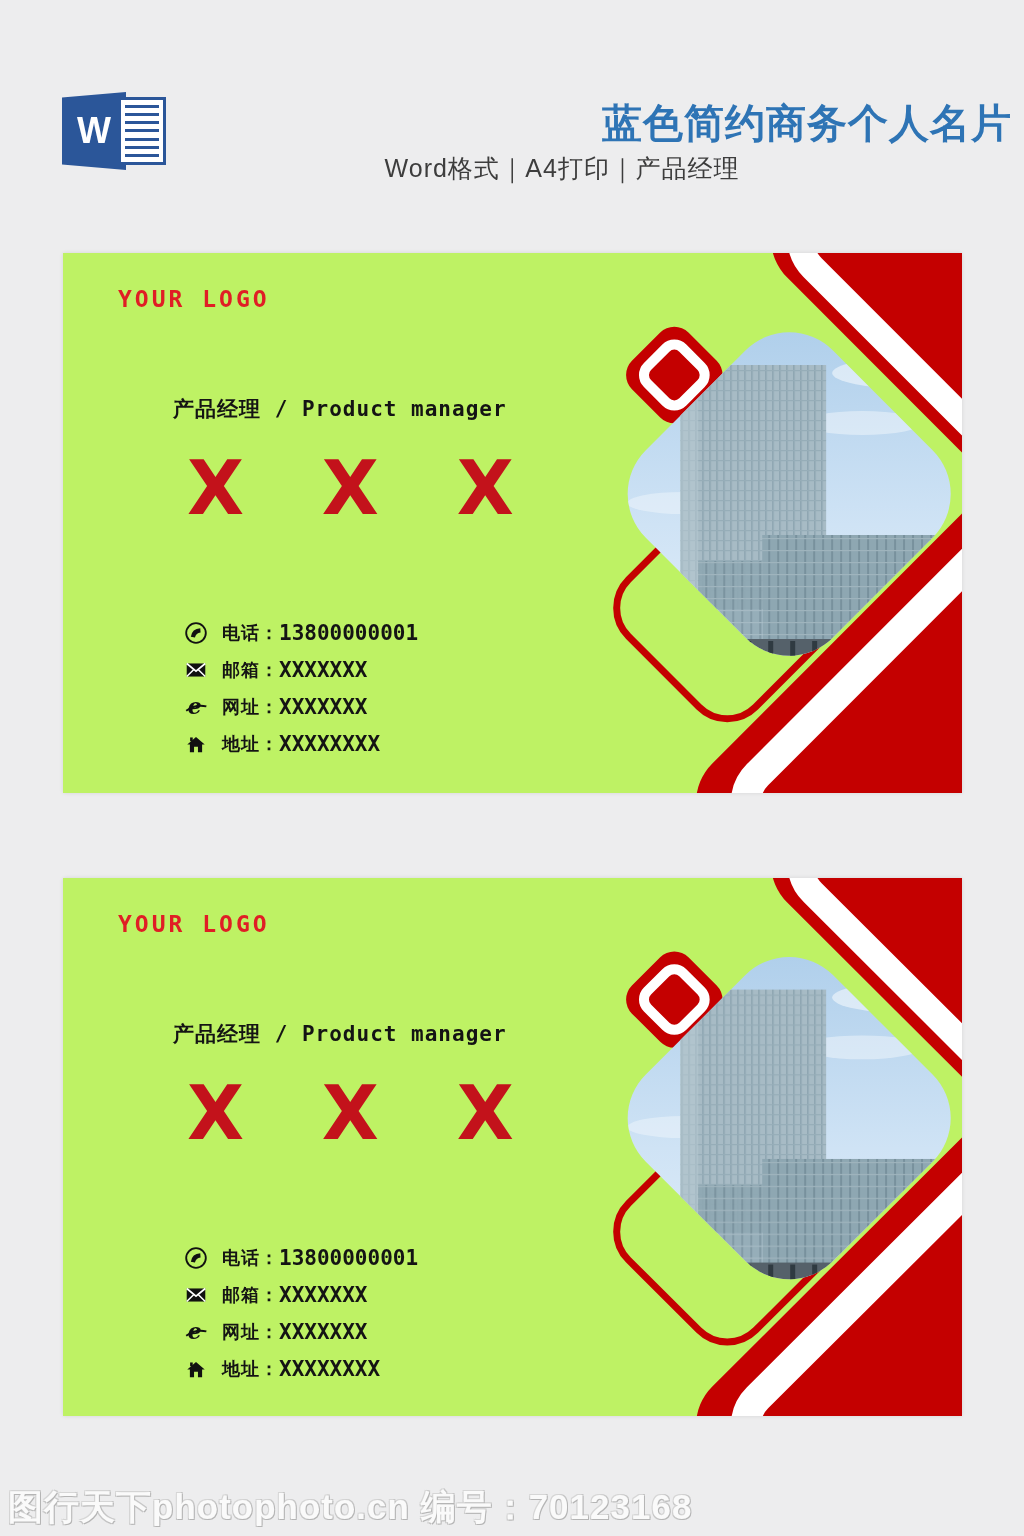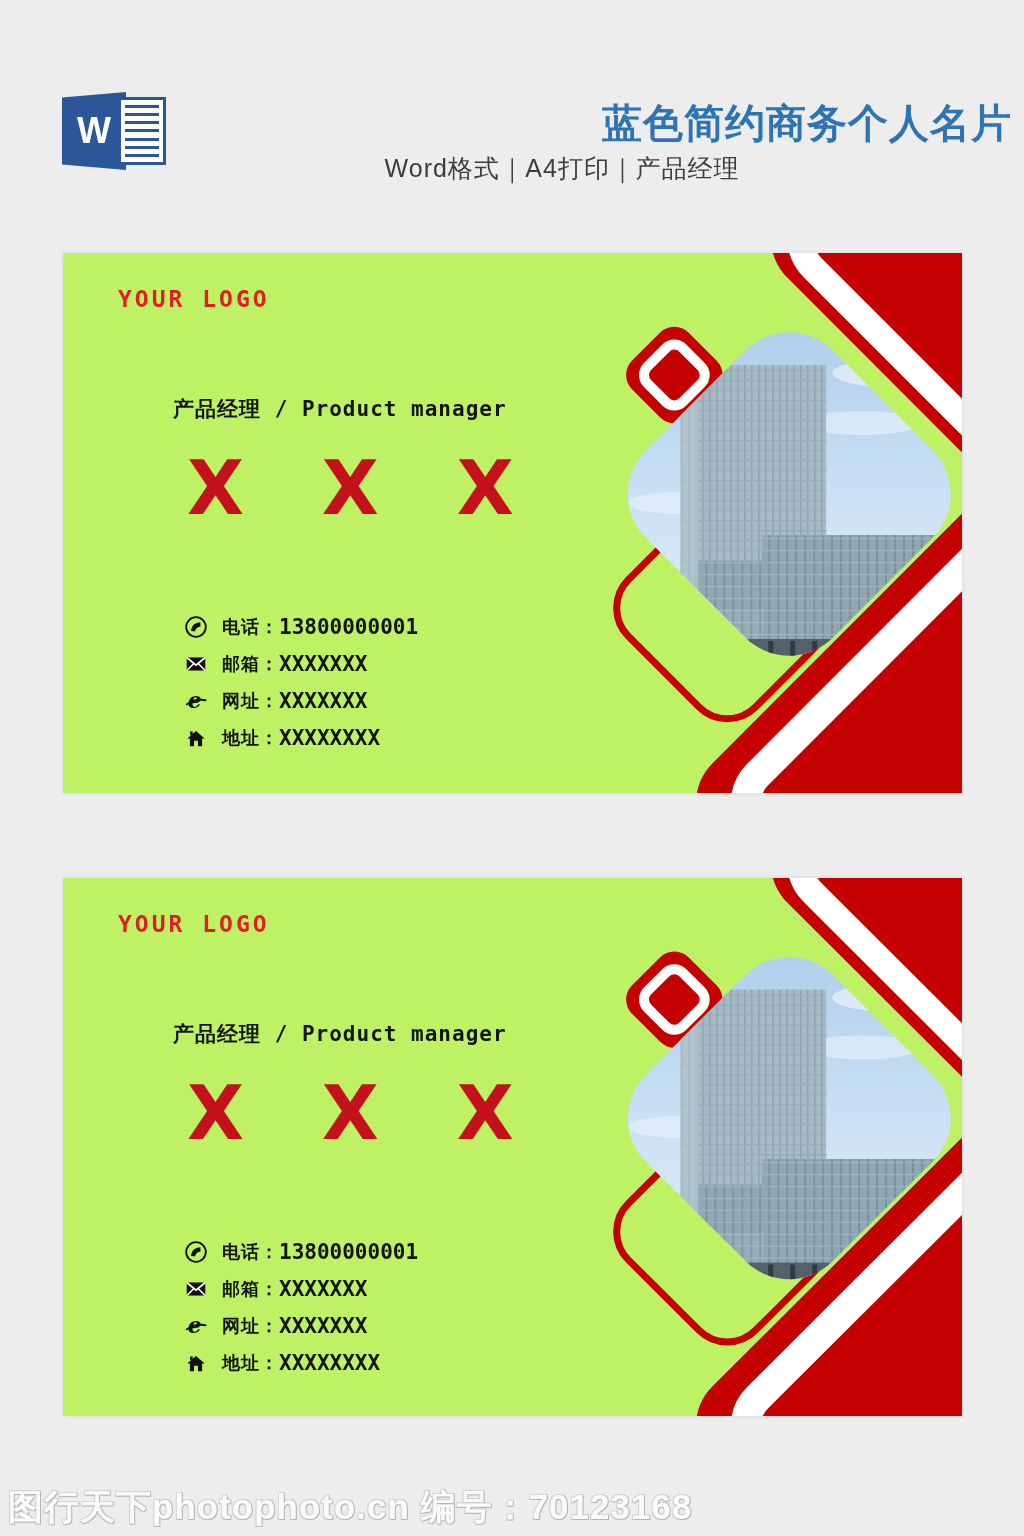--- a/index.html
+++ b/index.html
@@ -28,21 +28,21 @@
   .card.c2 { top:878px; height:538px; }
   .deco { position:absolute; left:0; top:0; width:100%; height:100%; }
 
   .logo { position:absolute; left:55px; top:33px; font-family:"DejaVu Sans Mono",monospace;
           font-weight:bold; font-size:23px; letter-spacing:3px; color:#e01e25; }
   .job  { position:absolute; left:110px; top:142px; font-family:"DejaVu Sans Mono",monospace;
           font-weight:bold; font-size:21px; color:#141414; letter-spacing:1px; }
   .name { position:absolute; left:112px; top:198px; font-family:"DejaVu Sans",sans-serif;
           font-weight:bold; font-size:74px; color:#c3121b; letter-spacing:26px; line-height:1;margin-left:12px; }
   .contacts { position:absolute; left:120px; top:355px; list-style:none; }
-  .contacts li { display:flex; align-items:center; height:37px; }
+  .contacts li { display:flex; align-items:flex-end; height:37px; }
   .c-icon { width:26px; height:24px; margin-right:13px; flex:0 0 26px; }
   .c-label { font-size:18px; font-weight:bold; color:#141414; letter-spacing:1px; }
   .c-value { font-size:21px; font-weight:bold; color:#141414; font-family:"DejaVu Sans Mono",monospace; }
 
   
   .watermark { position:absolute; left:8px; top:1484px; font-size:35px; font-weight:bold; letter-spacing:1px;
                color:#fafafa;
                text-shadow:1px 1px 0 #b5b5b5, -1px -1px 0 #d6d6d6, 1px -1px 0 #c6c6c6, -1px 1px 0 #c6c6c6; }
 </style>
 </head>

